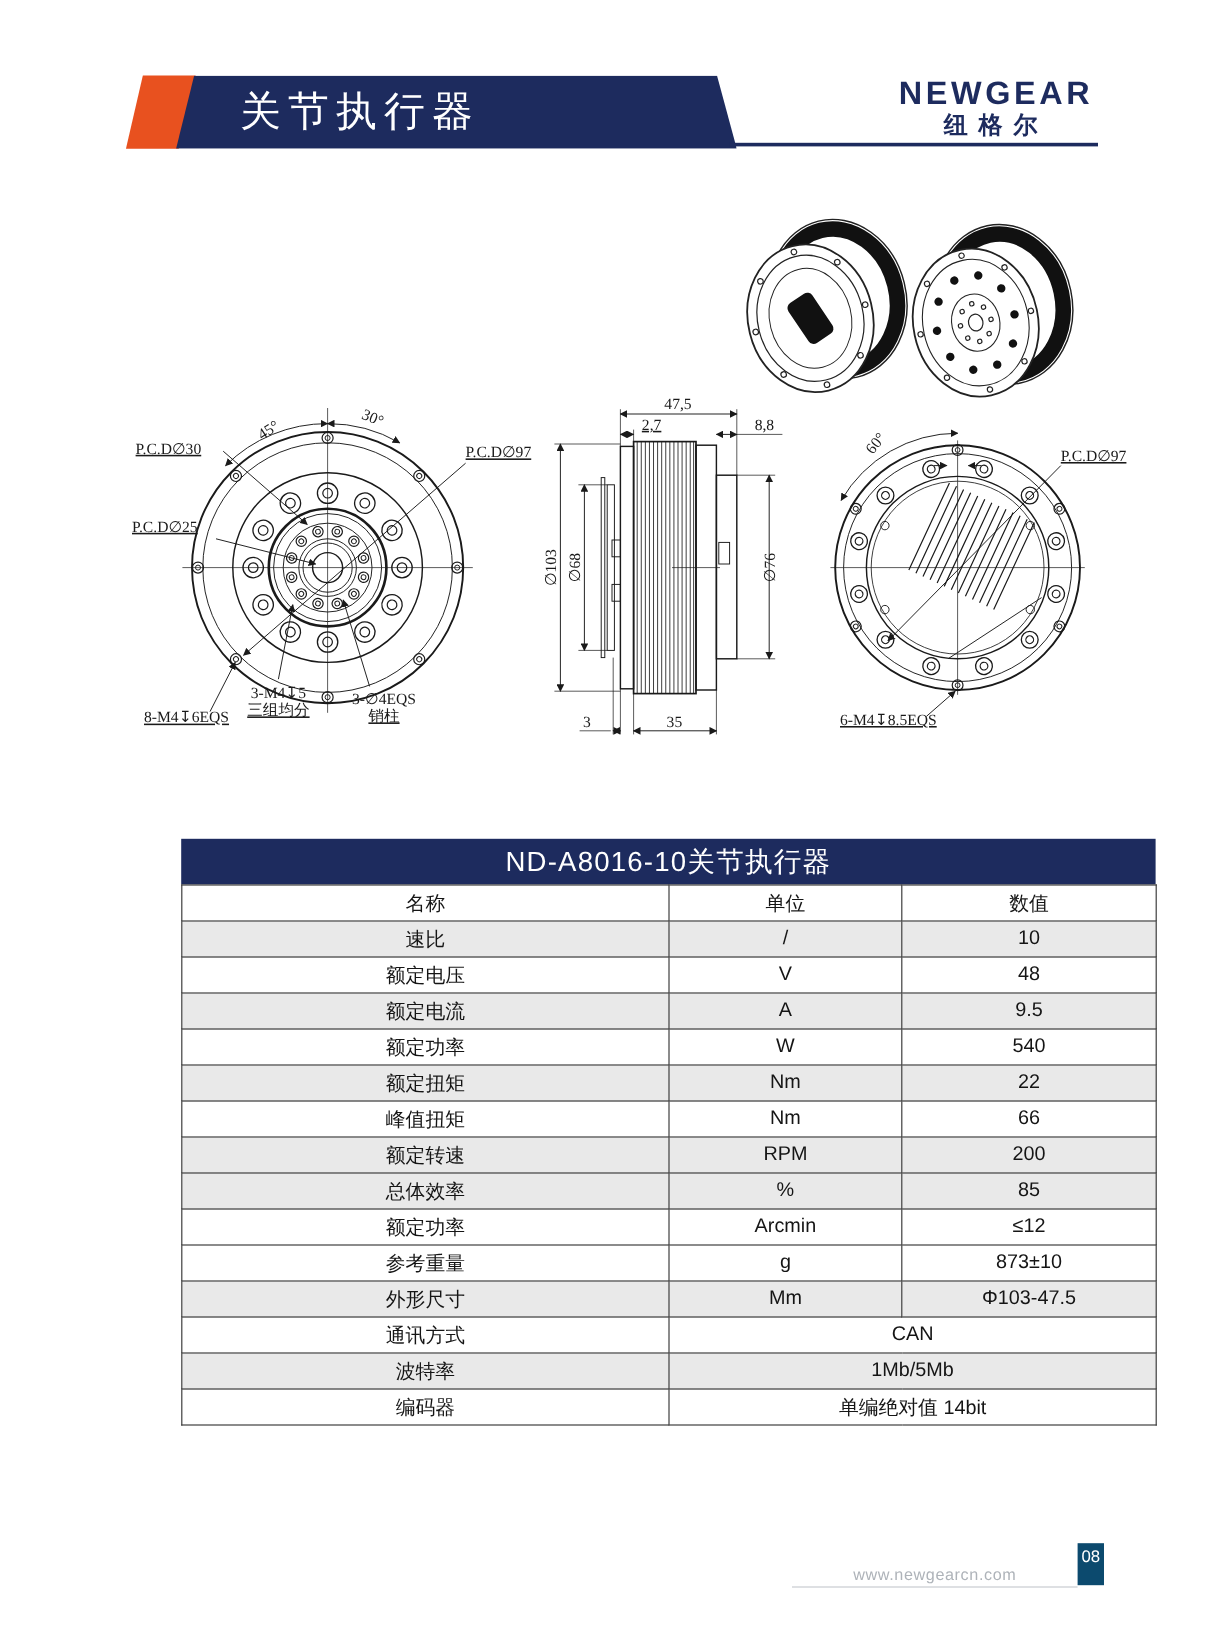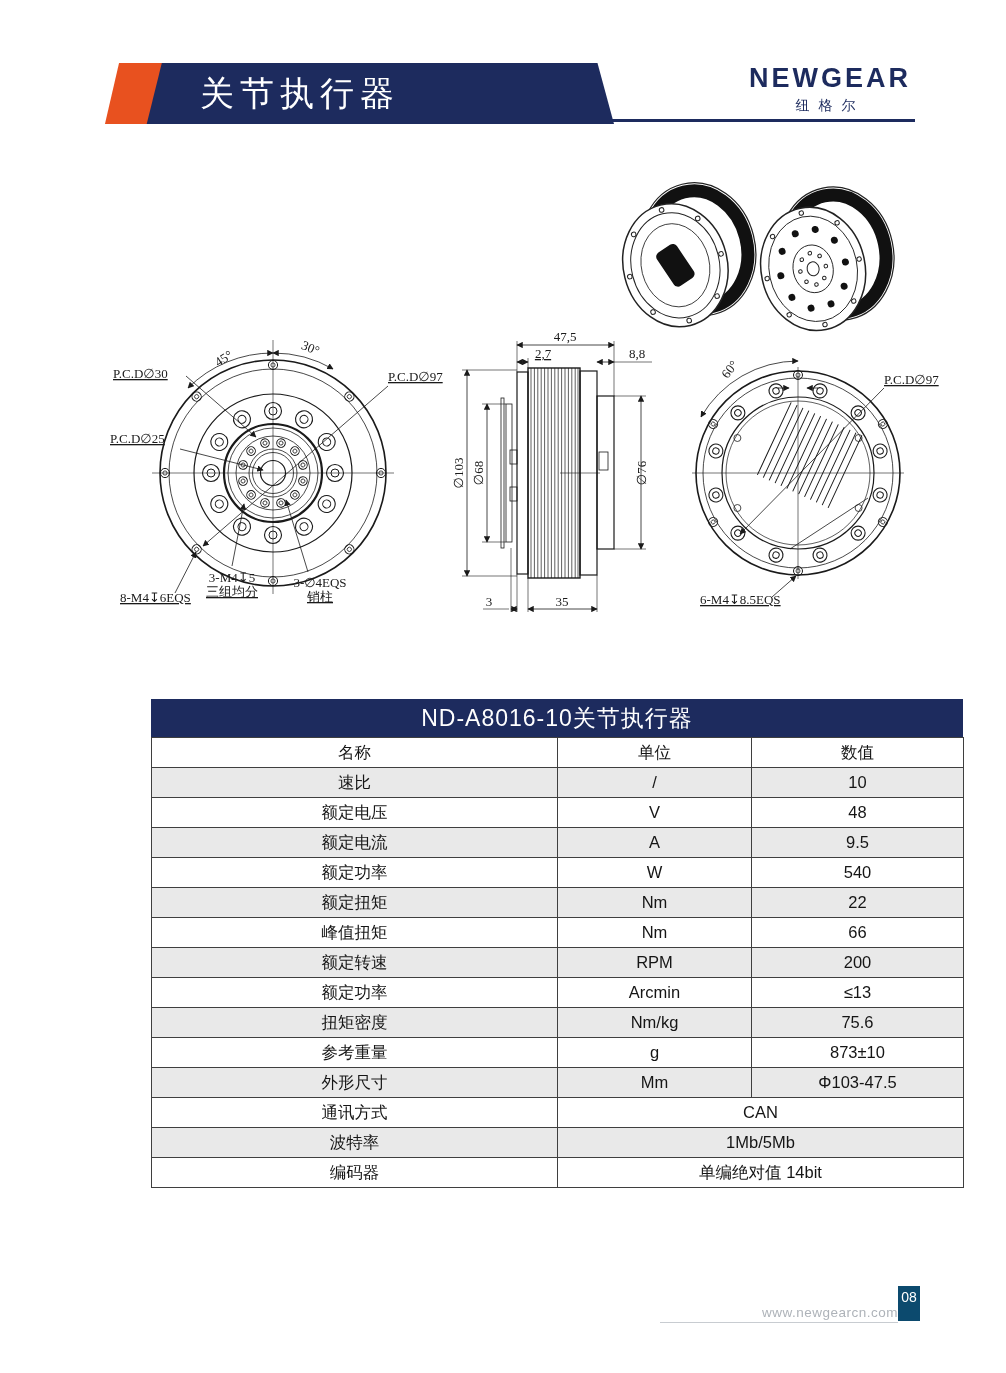--- a/index.html
+++ b/index.html
@@ -9,40 +9,40 @@
   
   .orange-slab{position:absolute;left:112px;top:63px;width:44px;height:61px;
                background:#e8511f;transform:skewX(-13deg);}
   .banner{position:absolute;left:142px;top:63px;width:472px;height:61px;background:#1d2b5e;
           clip-path:polygon(4.2% 0,96.5% 0,100% 100%,1% 100%);}
   .banner-title{position:absolute;left:58px;top:0;height:61px;line-height:61px;
                 color:#fff;font-size:34px;letter-spacing:6px;font-weight:500;white-space:nowrap;}
   .header-rule{position:absolute;left:608px;top:119px;width:307px;height:3px;background:#1d2b5e;}
   .brand{position:absolute;left:742px;top:64px;width:176px;text-align:center;color:#1d2b5e;}
   .brand-en{font-size:27px;font-weight:bold;letter-spacing:3px;line-height:28px;}
-  .brand-cn{font-size:14px;font-weight:normal;letter-spacing:9px;line-height:26px;}
+  .brand-cn{font-size:20px;font-weight:bold;letter-spacing:9px;line-height:26px;}
 
   
   svg.draw{position:absolute;left:0;top:0;pointer-events:none;}
   .cad{font-family:"Liberation Serif",serif;fill:#1a1a1a;}
 
   
   .tbl-wrap{position:absolute;left:107px;top:699px;width:812px;padding-left:44px;}
   .tbl-title{height:38px;line-height:38px;background:#1d2b5e;color:#fff;text-align:center;
              font-size:23px;letter-spacing:1px;}
   table.spec{border-collapse:collapse;width:812px;table-layout:fixed;
              border:1px solid #a21caf;}
   table.spec th,table.spec td{border:1px solid #3f3f3f;height:29px;padding:0;
              text-align:center;vertical-align:middle;font-weight:normal;
              font-size:16.5px;color:#151515;}
   tr.gray td{background:#e9e9e9;}
 
   
   .footer-url{position:absolute;left:660px;top:1303px;width:238px;height:19px;line-height:19px;
-              text-align:right;font-size:13.5px;color:#aeb3b9;border-bottom:1px solid #c8ccd1;
+              text-align:center;font-size:13.5px;color:#aeb3b9;border-bottom:1px solid #c8ccd1;
               letter-spacing:.5px;}
   .page-badge{position:absolute;left:898px;top:1286px;width:22px;height:35px;line-height:22px;
               background:#0c4a6e;color:#fff;font-size:14px;text-align:center;}
 </style>
 </head>
 <body>
 
 <div class="page">
 
   <div class="orange-slab"></div>
@@ -337,29 +337,29 @@
           <tr>
             <td>峰值扭矩</td>
             <td>Nm</td>
             <td>66</td>
           </tr>
           <tr class="gray">
             <td>额定转速</td>
             <td>RPM</td>
             <td>200</td>
           </tr>
+          <tr class="gray">
+            <td>总体效率</td>
+            <td>%</td>
+            <td>85</td>
+          </tr>
           <tr>
             <td>额定功率</td>
             <td>Arcmin</td>
-            <td>≤13</td>
-          </tr>
-          <tr class="gray">
-            <td>扭矩密度</td>
-            <td>Nm/kg</td>
-            <td>75.6</td>
+            <td>≤12</td>
           </tr>
           <tr>
             <td>参考重量</td>
             <td>g</td>
             <td>873±10</td>
           </tr>
           <tr class="gray">
             <td>外形尺寸</td>
             <td>Mm</td>
             <td>Φ103-47.5</td>

